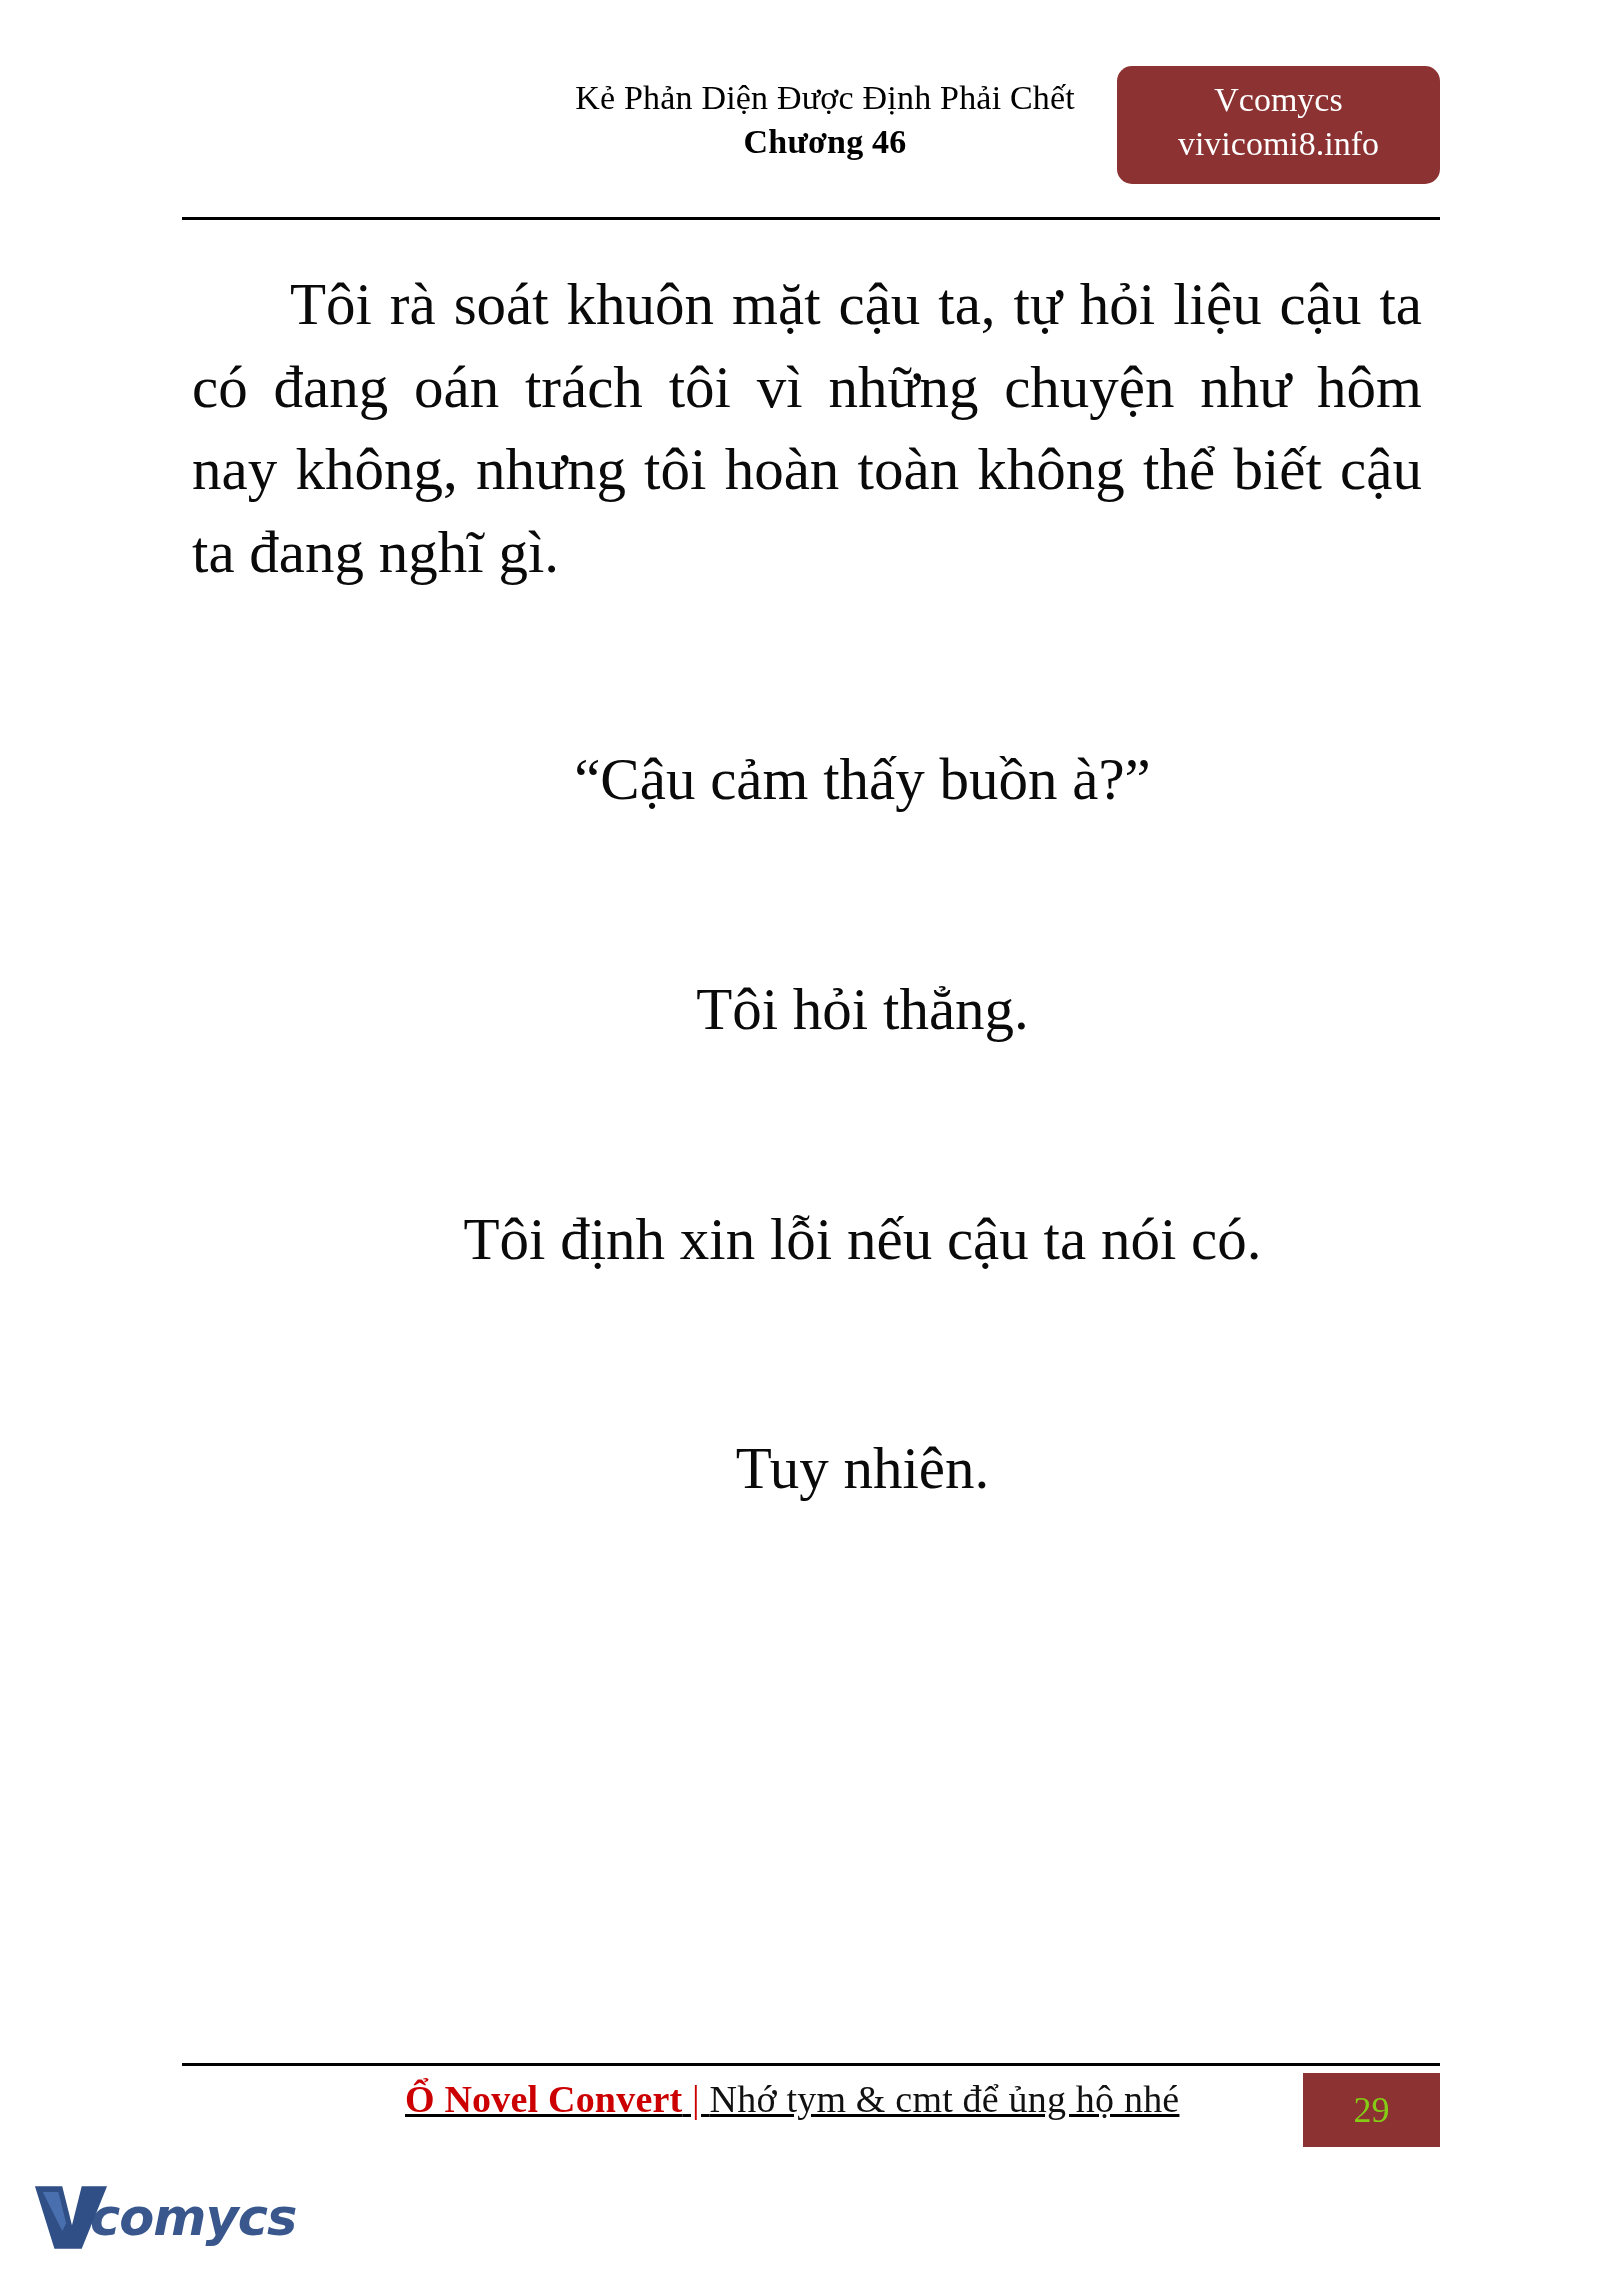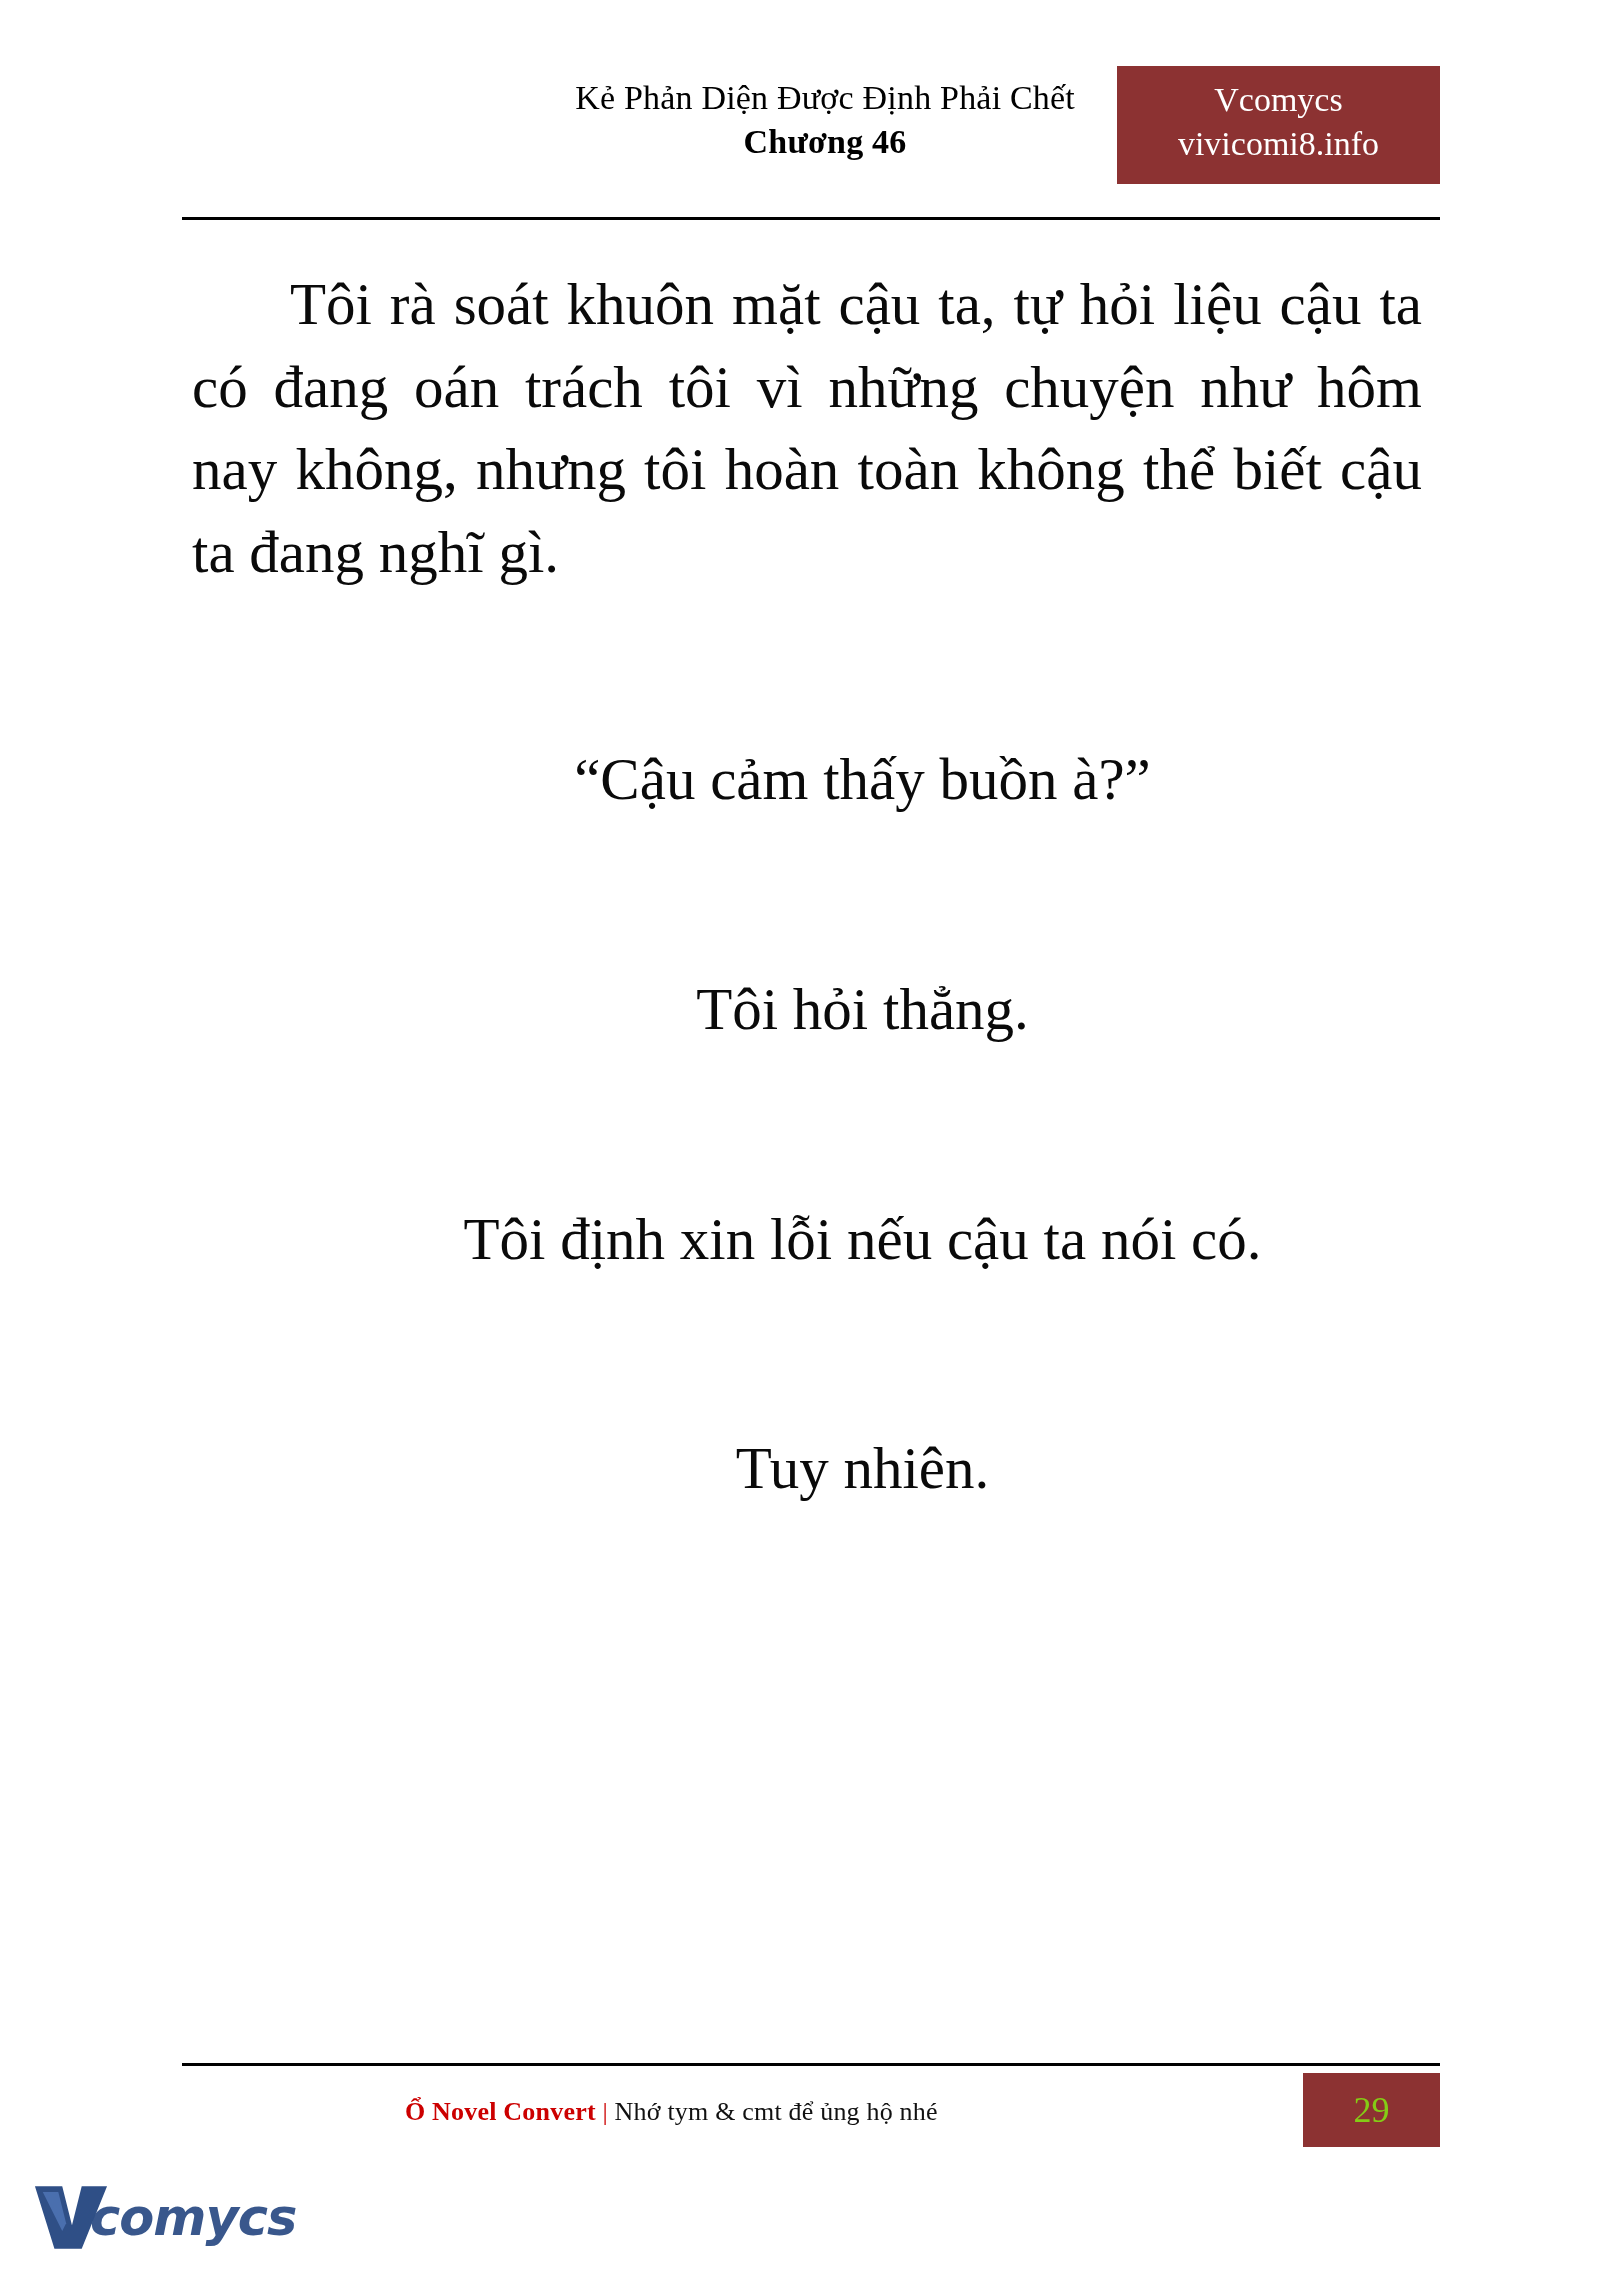--- a/index.html
+++ b/index.html
@@ -55,20 +55,21 @@
     top: -9.8px;
     width: 323px;
     height: 118px;
     background: #8c3232;
     color: #ffffff;
     text-align: center;
     font-size: 34px;
     line-height: 1.28;
     padding-top: 11.8px;
     box-sizing: border-box;
+    border-radius: 15px;
   }
   .header-badge span { display: block; white-space: nowrap; }
   .header-rule {
     position: absolute;
     left: 182px;
     top: 217px;
     width: 1258px;
     height: 2.9px;
     background: #000000;
   }
@@ -111,24 +112,25 @@
   .footer {
     position: absolute;
     left: 182px;
     top: 2075px;
     width: 1258px;
     height: 71px;
   }
   .footer-text {
     position: absolute;
     left: 223px;
-    top: 22px;
-    font-size: 26px;
+    top: 2px;
+    font-size: 38px;
     white-space: nowrap;
     letter-spacing: 0.2px;
+    text-decoration: underline;
   }
   .footer-brand {
     color: #cc0000;
     font-weight: bold;
   }
   .footer-sep { color: #cc0000; }
   .footer-rest { color: #111111; }
   .footer-page {
     position: absolute;
     right: 0;

